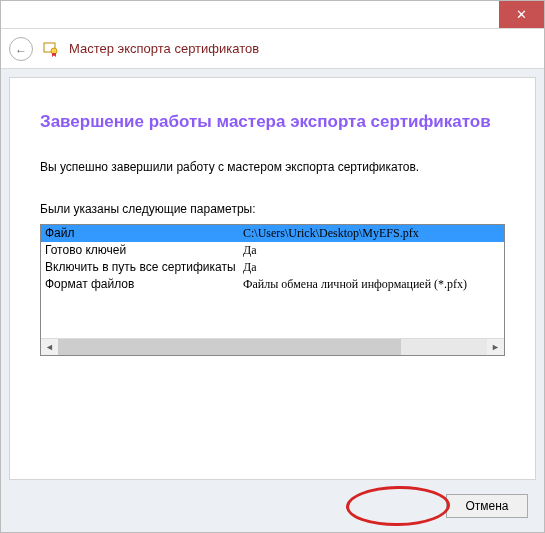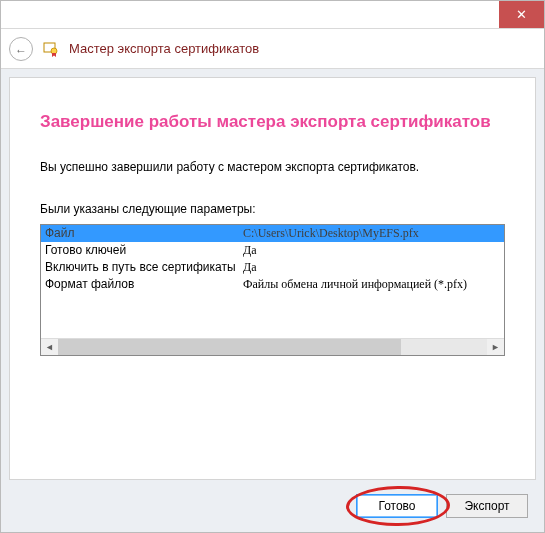--- a/index.html
+++ b/index.html
@@ -71,21 +71,21 @@
   .content-panel {
     background: #fff;
     border: 1px solid #d4d4d4;
     flex: 1;
     padding: 34px 30px 20px 30px;
     position: relative;
   }
   .heading {
     font-size: 17px;
     font-weight: 600;
-    color: #ec4899;
+    color: #8b5cf6;
     margin-bottom: 28px;
   }
   .subtext {
     font-size: 12px;
     margin-bottom: 28px;
   }
   .params-label {
     font-size: 12px;
     margin-bottom: 8px;
   }
@@ -101,21 +101,21 @@
     overflow: hidden;
   }
   .row {
     display: flex;
     height: 17px;
     line-height: 17px;
     font-size: 12px;
   }
   .row .k { width: 202px; padding-left: 4px; white-space: nowrap; overflow: hidden; }
   .row .v { flex: 1; white-space: nowrap; overflow: hidden; font-family: Liberation Serif, serif; }
-  .row.sel { background: #3399ff; color: #404040; }
+  .row.sel { background: #3399ff; color: #000000; }
   .hscroll {
     height: 17px;
     background: #f0f0f0;
     border-top: 1px solid #dcdcdc;
     display: flex;
     align-items: stretch;
   }
   .hs-btn {
     width: 17px;
     display: flex;
@@ -215,16 +215,15 @@
         </div>
         <div class="hs-btn">
           <span>►</span>
         </div>
       </div>
     </div>
   </div>
 
   <div class="button-row">
     <div class="red-ring" style="right:86px; top:6px;"></div>
-    <button class="btn primary">Готово</button>
-    <button class="btn">Экспорт</button>
+    <button class="btn">Отмена</button>
   </div>
 </div>
 
 </body></html>

